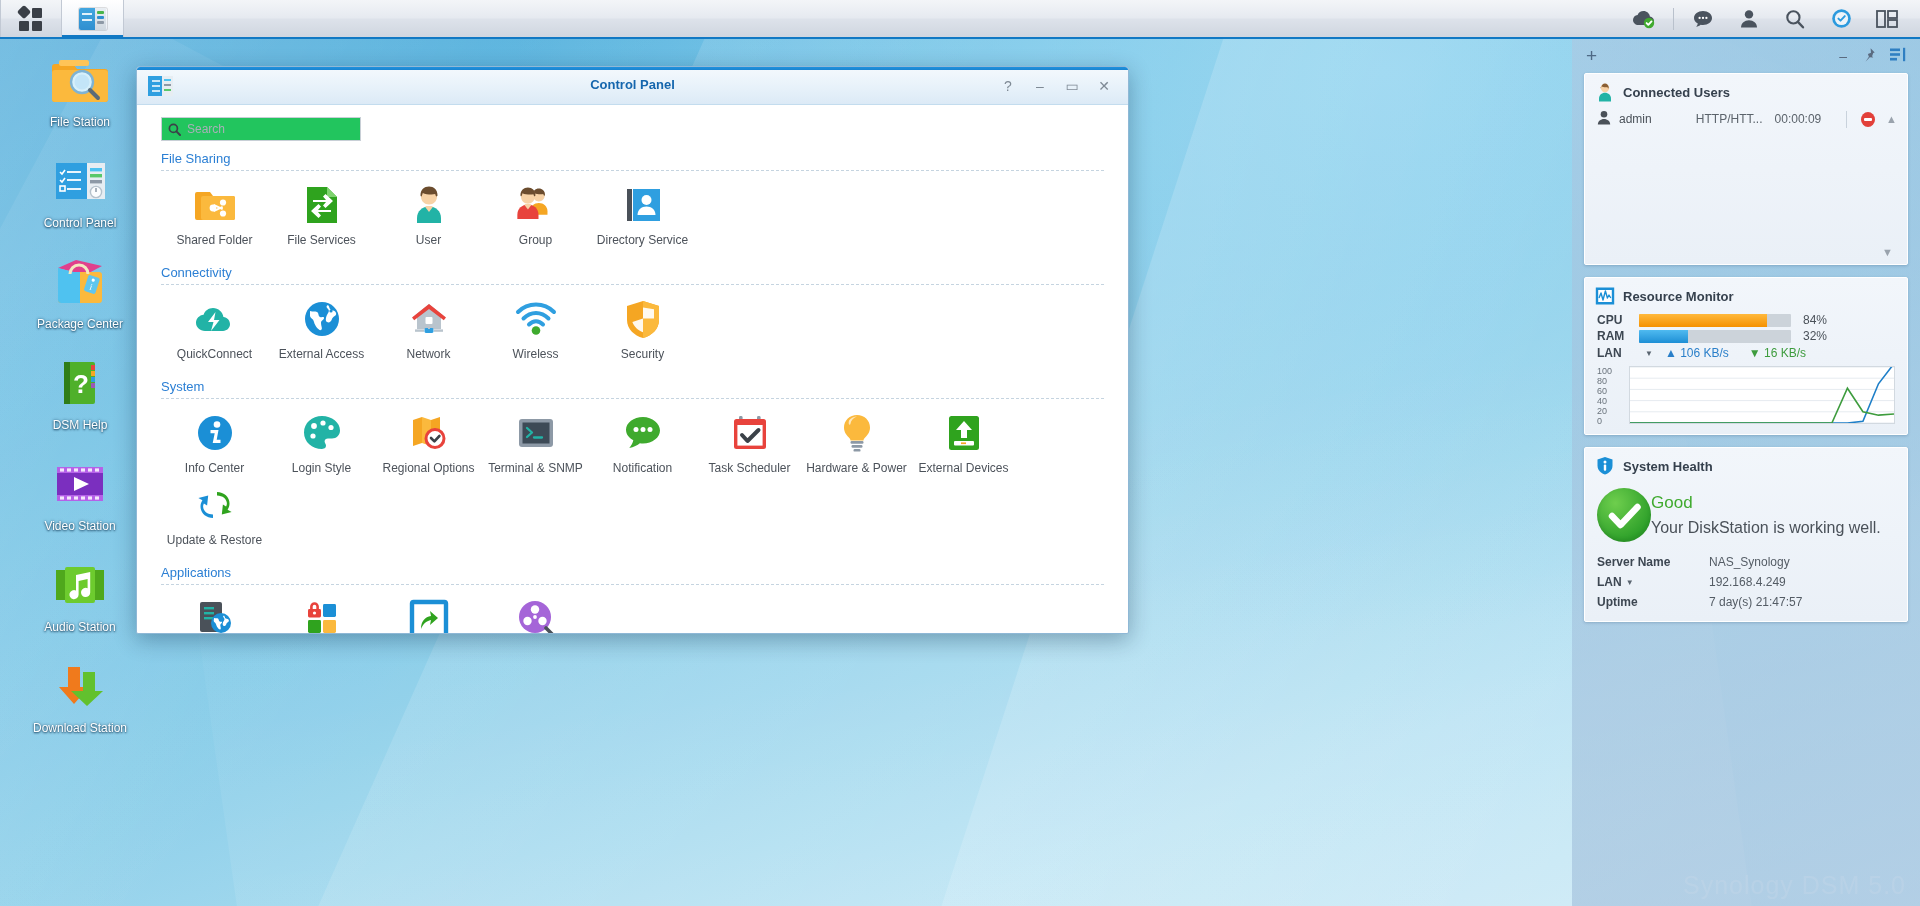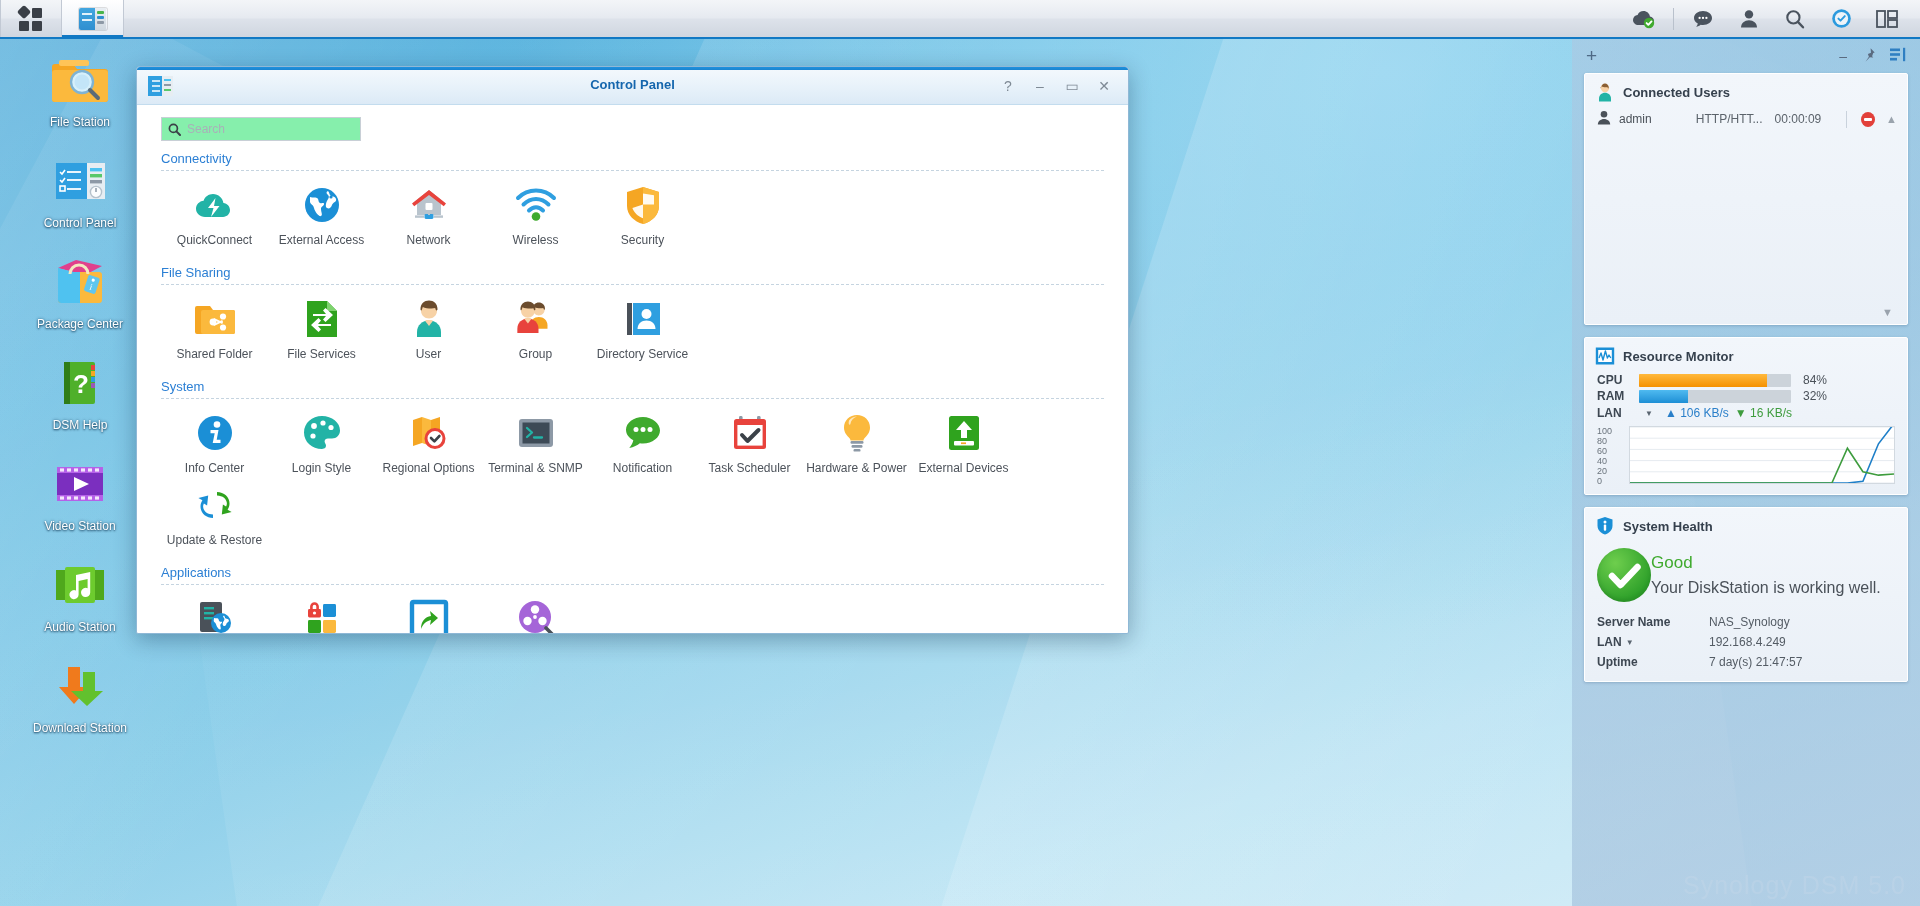--- a/index.html
+++ b/index.html
@@ -127,21 +127,21 @@
   }
   .cp-wbtns { position: absolute; right: 8px; top: 7px; display: flex; align-items: center; gap: 0; }
   .wbtn {
     width: 32px; height: 24px; display: flex; align-items: center; justify-content: center;
     color: #7f8a95; cursor: pointer; font-size: 14px;
   }
 
   #cp-body { padding: 12px 24px 0 24px; height: 529px; overflow: hidden; position: relative; }
   #cp-search {
     width: 200px; height: 24px;
-    border: 1px solid #c8cfd6; background: #86efac;
+    border: 1px solid #c8cfd6; background: #22c55e;
     display: flex; align-items: center; padding-left: 6px; gap: 6px;
   }
   #cp-search input {
     border: none; outline: none; font-size: 12px; color: #333;
     font-family: "Liberation Sans", sans-serif; width: 160px; background: transparent;
   }
   #cp-search input::placeholder { color: #a9b0b8; }
 
   .cp-section { margin-top: 10px; }
   .cp-section h3 {
@@ -177,21 +177,21 @@
     border-radius: 2px;
   }
   .w-head {
     display: flex; align-items: center; gap: 8px;
     padding: 8px 10px 6px 10px;
     font-size: 13px; font-weight: bold; color: #35404d;
   }
   .w-head .hic { width: 20px; height: 20px; position: relative; flex: 0 0 20px; }
 
   
-  #w-users { height: 252px; position: relative; }
+  #w-users { height: 192px; position: relative; }
   .cu-row {
     display: flex; align-items: center; padding: 2px 10px 2px 12px;
     font-size: 12px; color: #4a5159; gap: 8px;
   }
   .cu-name { width: 74px; }
   .cu-proto { width: 76px; color: #5b636b; }
   .cu-time { width: 62px; color: #5b636b; }
   .cu-divider { width:1px; height:17px; background:#c9d2dc; margin: 0 6px; }
   .cu-block {
     width: 15px; height: 15px; border-radius: 50%;
@@ -478,87 +478,20 @@
   <div id="cp-body">
     <div id="cp-search">
       <svg width="13" height="13" viewBox="0 0 13 13">
         <circle cx="5.4" cy="5.4" r="4" fill="none" stroke="#3b4148" stroke-width="1.7"></circle>
         <line x1="8.4" y1="8.4" x2="12" y2="12" stroke="#3b4148" stroke-width="2" stroke-linecap="round"></line>
       </svg>
       <input type="text" placeholder="Search" style="">
     </div>
 
     <div class="cp-section">
-      <h3>Connectivity</h3>
-      <div class="cp-grid">
-        <div class="cp-item">
-          <div class="ic">
-            <svg width="44" height="44" viewBox="0 0 44 44">
-              <path d="M12 34c-5 0-9-3.6-9-8.2 0-4.2 3.3-7.7 7.6-8.1C11.9 13.8 15.6 11 20 11c5.4 0 9.8 4 10.4 9 3.8.4 6.6 3.4 6.6 7.1 0 3.8-3 6.9-7 6.9H12z" fill="#22b3a6"></path>
-              <path d="M22.5 15l-7.5 10h5.5l-2.5 9 8.5-11h-5.5z" fill="#ffffff"></path>
-            </svg>
-          </div>
-          <div class="tx">QuickConnect</div>
-        </div>
-
-        <div class="cp-item">
-          <div class="ic">
-            <svg width="44" height="44" viewBox="0 0 44 44">
-              <circle cx="22" cy="22" r="17" fill="#1b8fd6"></circle>
-              <path d="M10 14c3 1 5 0 7 1s1 4 3 5 4-1 4 1-3 2-3 5 2 6 0 7-6-4-7-8-3-3-4-6z" fill="#ffffff"></path>
-              <path d="M28 8c2 2 1 4 3 5s4 0 5 3-3 3-4 6-3 4-5 3-1-5 0-7 3-4 1-6-2-3 0-4z" fill="#ffffff"></path>
-              <circle cx="31" cy="14" r="1.6" fill="#1b8fd6"></circle>
-            </svg>
-          </div>
-          <div class="tx">External Access</div>
-        </div>
-
-        <div class="cp-item">
-          <div class="ic">
-            <svg width="44" height="44" viewBox="0 0 44 44">
-              <path d="M22 7L6 20h4v12h24V20h4z" fill="#b9c4cd"></path>
-              <path d="M22 7L5 20.5l2.2 2.8L22 12l14.8 11.3 2.2-2.8z" fill="#e8433c"></path>
-              <rect x="18.5" y="20" width="7" height="7" rx="1" fill="#ffffff"></rect>
-              <rect x="17.5" y="31" width="9" height="5" rx="1.4" fill="#2f9fe0"></rect>
-              <rect x="8" y="32.4" width="9" height="2.4" fill="#b9c4cd"></rect>
-              <rect x="27" y="32.4" width="9" height="2.4" fill="#b9c4cd"></rect>
-              <rect x="21" y="27" width="2" height="5" fill="#b9c4cd"></rect>
-            </svg>
-          </div>
-          <div class="tx">Network</div>
-        </div>
-
-        <div class="cp-item">
-          <div class="ic">
-            <g></g>
-            <svg width="44" height="44" viewBox="0 0 44 44">
-              <path d="M4 15C9 10 15 7.5 22 7.5S35 10 40 15" fill="none" stroke="#2f9fe0" stroke-width="4" stroke-linecap="round"></path>
-              <path d="M9.5 21.5C13 18 17.3 16 22 16s9 2 12.5 5.5" fill="none" stroke="#2f9fe0" stroke-width="4" stroke-linecap="round"></path>
-              <path d="M15 27.5c2-2 4.4-3.2 7-3.2s5 1.2 7 3.2" fill="none" stroke="#2f9fe0" stroke-width="4" stroke-linecap="round"></path>
-              <circle cx="22" cy="33.5" r="4.3" fill="#3faa2e"></circle>
-            </svg>
-          </div>
-          <div class="tx">Wireless</div>
-        </div>
-
-        <div class="cp-item">
-          <div class="ic">
-            <svg width="44" height="44" viewBox="0 0 44 44">
-              <path d="M22 4l16 5v14c0 9-7 15.5-16 18-9-2.5-16-9-16-18V9z" fill="#f5a623"></path>
-              <path d="M22 4v37c9-2.5 16-9 16-18V9z" fill="#fbb93d"></path>
-              <path d="M22 10.5v11h11v-9.2z" fill="#ffffff" opacity="0.92"></path>
-              <path d="M22 21.5v13.8c-5-1.8-9-5.5-10.6-10.2z" fill="#ffffff" opacity="0.92"></path>
-            </svg>
-          </div>
-          <div class="tx">Security</div>
-        </div>
-      </div>
-    </div>
-
-    <div class="cp-section">
       <h3>File Sharing</h3>
       <div class="cp-grid">
         <div class="cp-item">
           <div class="ic">
             <svg width="44" height="44" viewBox="0 0 44 44">
               <path d="M4 9h13l3 4h20a2 2 0 012 2v20a2 2 0 01-2 2H4a2 2 0 01-2-2V11a2 2 0 012-2z" fill="#f5a623"></path>
               <rect x="8" y="13" width="34" height="24" rx="2" fill="#fbb93d"></rect>
               <g fill="#ffffff">
                 <circle cx="30" cy="19.5" r="3.1"></circle>
                   <circle cx="30" cy="30.5" r="3.1"></circle>
@@ -617,20 +550,87 @@
         <div class="cp-item">
           <div class="ic">
             <svg width="44" height="44" viewBox="0 0 44 44">
               <rect x="6" y="6" width="5" height="32" fill="#4a5159"></rect>
               <rect x="12" y="6" width="27" height="32" fill="#2f9fe0"></rect>
               <circle cx="25.5" cy="17" r="5" fill="#ffffff"></circle>
               <path d="M16.5 32c0-5.3 4-8.6 9-8.6s9 3.3 9 8.6z" fill="#ffffff"></path>
             </svg>
           </div>
           <div class="tx">Directory Service</div>
+        </div>
+      </div>
+    </div>
+
+    <div class="cp-section">
+      <h3>Connectivity</h3>
+      <div class="cp-grid">
+        <div class="cp-item">
+          <div class="ic">
+            <svg width="44" height="44" viewBox="0 0 44 44">
+              <path d="M12 34c-5 0-9-3.6-9-8.2 0-4.2 3.3-7.7 7.6-8.1C11.9 13.8 15.6 11 20 11c5.4 0 9.8 4 10.4 9 3.8.4 6.6 3.4 6.6 7.1 0 3.8-3 6.9-7 6.9H12z" fill="#22b3a6"></path>
+              <path d="M22.5 15l-7.5 10h5.5l-2.5 9 8.5-11h-5.5z" fill="#ffffff"></path>
+            </svg>
+          </div>
+          <div class="tx">QuickConnect</div>
+        </div>
+
+        <div class="cp-item">
+          <div class="ic">
+            <svg width="44" height="44" viewBox="0 0 44 44">
+              <circle cx="22" cy="22" r="17" fill="#1b8fd6"></circle>
+              <path d="M10 14c3 1 5 0 7 1s1 4 3 5 4-1 4 1-3 2-3 5 2 6 0 7-6-4-7-8-3-3-4-6z" fill="#ffffff"></path>
+              <path d="M28 8c2 2 1 4 3 5s4 0 5 3-3 3-4 6-3 4-5 3-1-5 0-7 3-4 1-6-2-3 0-4z" fill="#ffffff"></path>
+              <circle cx="31" cy="14" r="1.6" fill="#1b8fd6"></circle>
+            </svg>
+          </div>
+          <div class="tx">External Access</div>
+        </div>
+
+        <div class="cp-item">
+          <div class="ic">
+            <svg width="44" height="44" viewBox="0 0 44 44">
+              <path d="M22 7L6 20h4v12h24V20h4z" fill="#b9c4cd"></path>
+              <path d="M22 7L5 20.5l2.2 2.8L22 12l14.8 11.3 2.2-2.8z" fill="#e8433c"></path>
+              <rect x="18.5" y="20" width="7" height="7" rx="1" fill="#ffffff"></rect>
+              <rect x="17.5" y="31" width="9" height="5" rx="1.4" fill="#2f9fe0"></rect>
+              <rect x="8" y="32.4" width="9" height="2.4" fill="#b9c4cd"></rect>
+              <rect x="27" y="32.4" width="9" height="2.4" fill="#b9c4cd"></rect>
+              <rect x="21" y="27" width="2" height="5" fill="#b9c4cd"></rect>
+            </svg>
+          </div>
+          <div class="tx">Network</div>
+        </div>
+
+        <div class="cp-item">
+          <div class="ic">
+            <g></g>
+            <svg width="44" height="44" viewBox="0 0 44 44">
+              <path d="M4 15C9 10 15 7.5 22 7.5S35 10 40 15" fill="none" stroke="#2f9fe0" stroke-width="4" stroke-linecap="round"></path>
+              <path d="M9.5 21.5C13 18 17.3 16 22 16s9 2 12.5 5.5" fill="none" stroke="#2f9fe0" stroke-width="4" stroke-linecap="round"></path>
+              <path d="M15 27.5c2-2 4.4-3.2 7-3.2s5 1.2 7 3.2" fill="none" stroke="#2f9fe0" stroke-width="4" stroke-linecap="round"></path>
+              <circle cx="22" cy="33.5" r="4.3" fill="#3faa2e"></circle>
+            </svg>
+          </div>
+          <div class="tx">Wireless</div>
+        </div>
+
+        <div class="cp-item">
+          <div class="ic">
+            <svg width="44" height="44" viewBox="0 0 44 44">
+              <path d="M22 4l16 5v14c0 9-7 15.5-16 18-9-2.5-16-9-16-18V9z" fill="#f5a623"></path>
+              <path d="M22 4v37c9-2.5 16-9 16-18V9z" fill="#fbb93d"></path>
+              <path d="M22 10.5v11h11v-9.2z" fill="#ffffff" opacity="0.92"></path>
+              <path d="M22 21.5v13.8c-5-1.8-9-5.5-10.6-10.2z" fill="#ffffff" opacity="0.92"></path>
+            </svg>
+          </div>
+          <div class="tx">Security</div>
         </div>
       </div>
     </div>
 
     <div class="cp-section">
       <h3>System</h3>
       <div class="cp-grid">
         <div class="cp-item">
           <div class="ic">
             <svg width="44" height="44" viewBox="0 0 44 44">
@@ -878,21 +878,21 @@
       <span class="rm-bar">
         <span id="ram-fill" style="width: 32%; background: linear-gradient(rgb(79, 186, 240), rgb(30, 143, 213));"></span>
       </span>
       <span class="rm-pct">32%</span>
     </div>
 
     <div class="rm-net">
       <span class="lanlbl">LAN</span>
       <span class="caret-dn">▼</span>
       <span class="up" style="margin-left:6px;">▲&nbsp;<span>106 KB/s</span></span>
-      <span class="down" style="margin-left:0;">▼&nbsp;<span>16 KB/s</span></span>
+      <span class="down" style="margin-left:14px;">▼&nbsp;<span>16 KB/s</span></span>
     </div>
 
     <div id="rm-chart">
       <div id="rm-yaxis">
         <span>100</span>
         <span>80</span>
         <span>60</span>
         <span>40</span>
         <span>20</span>
         <span>0</span>

